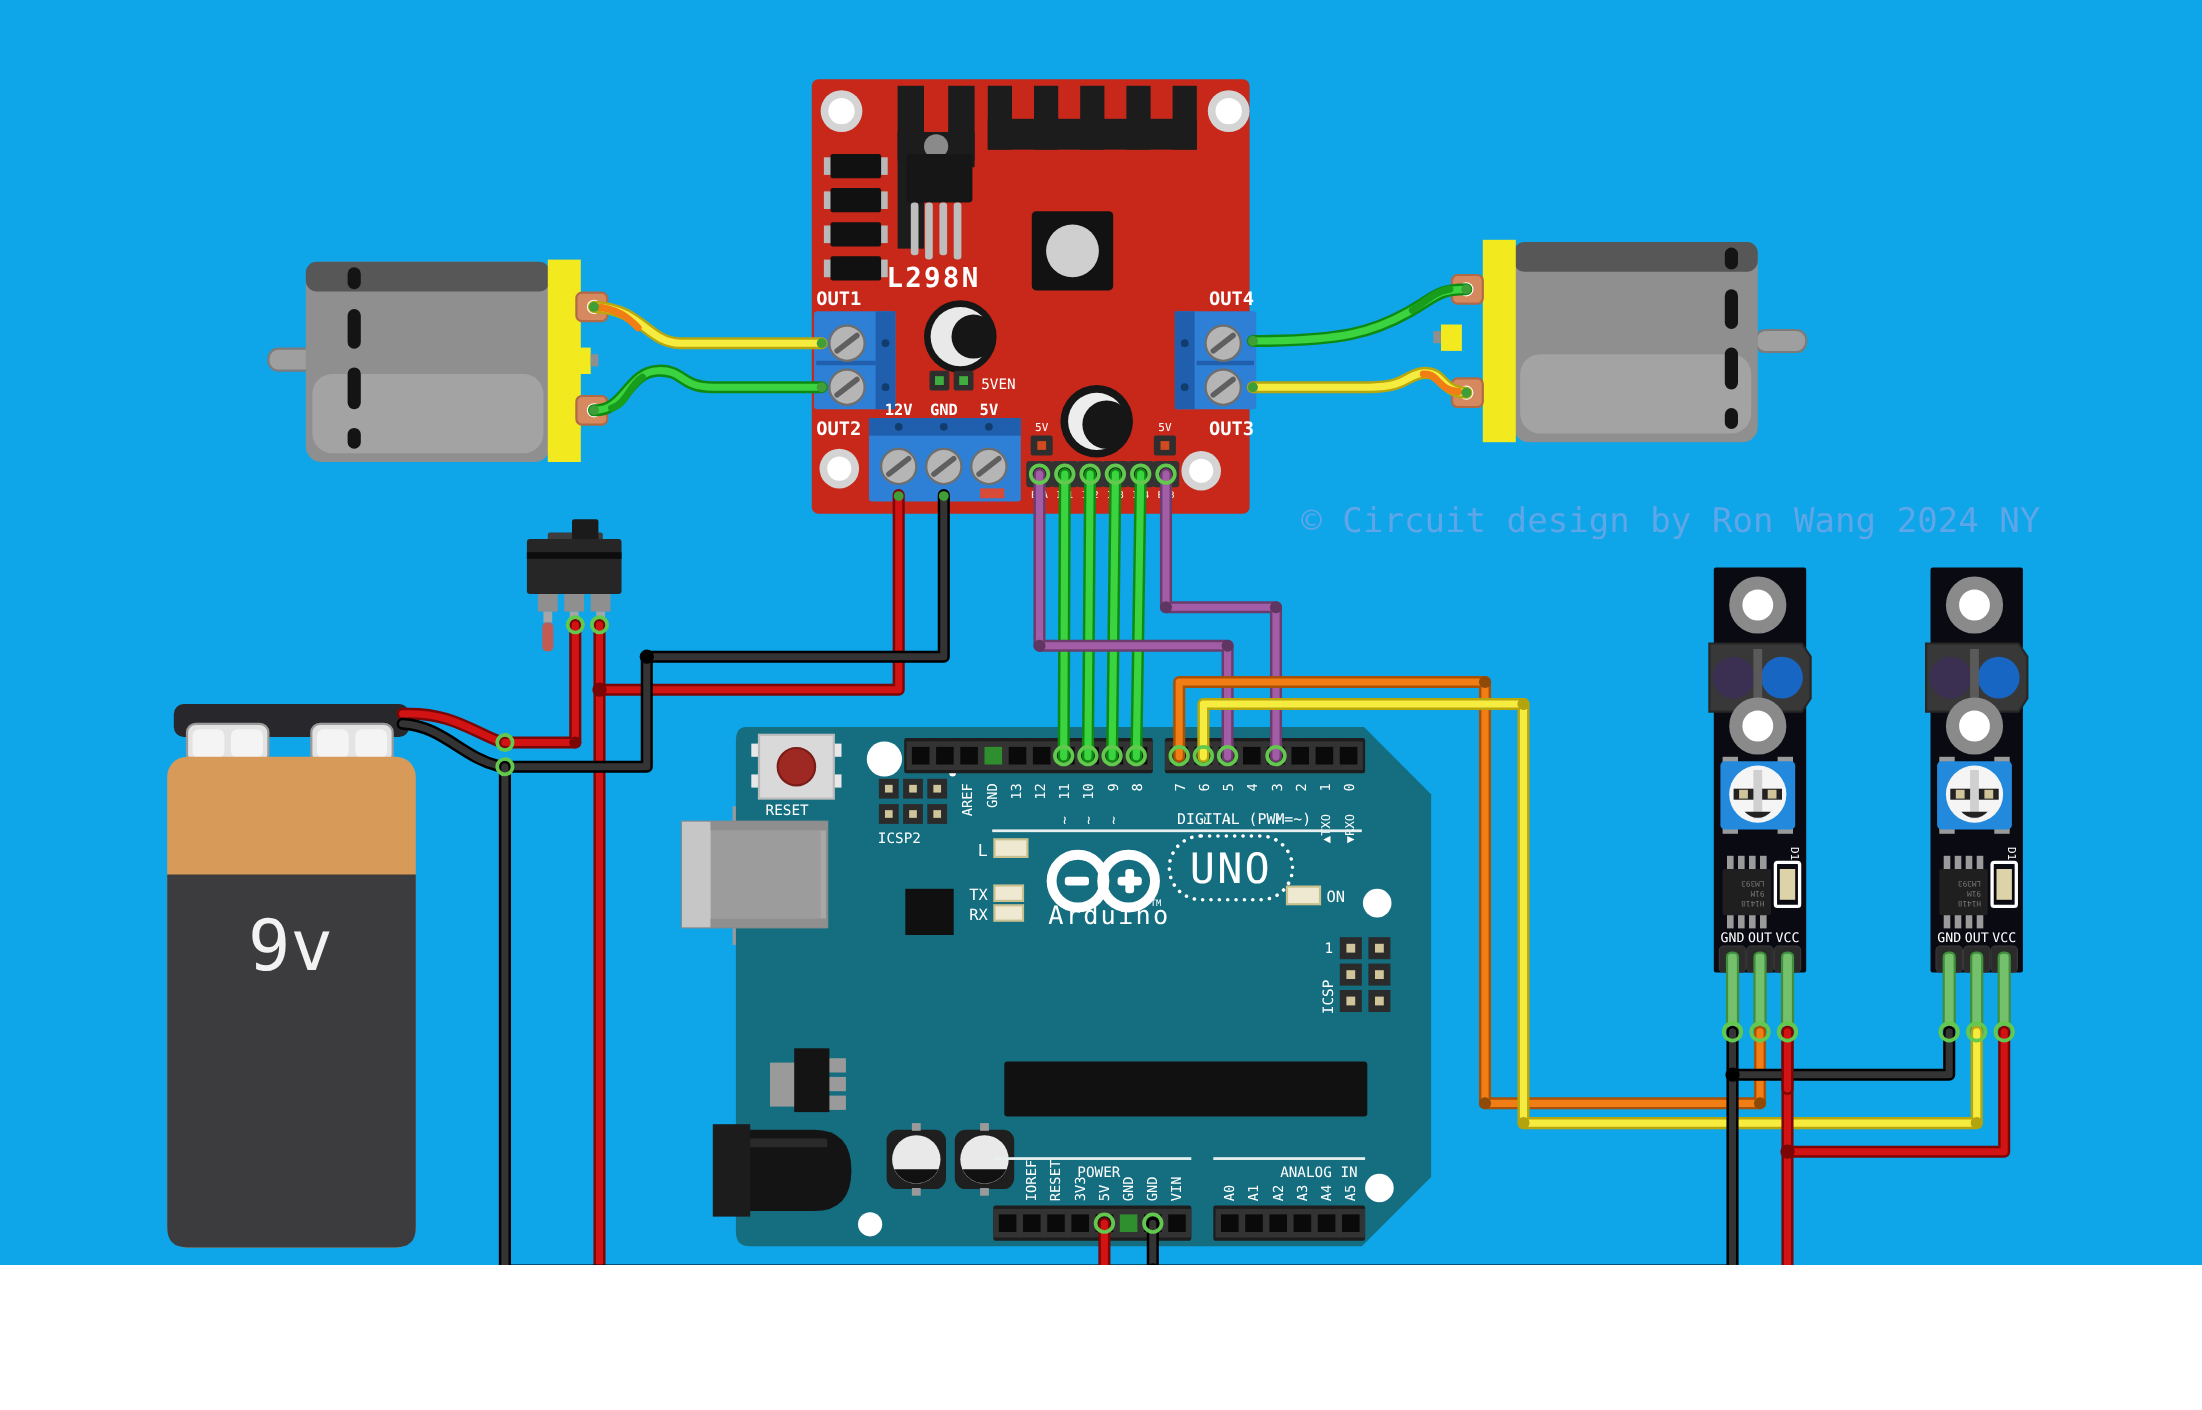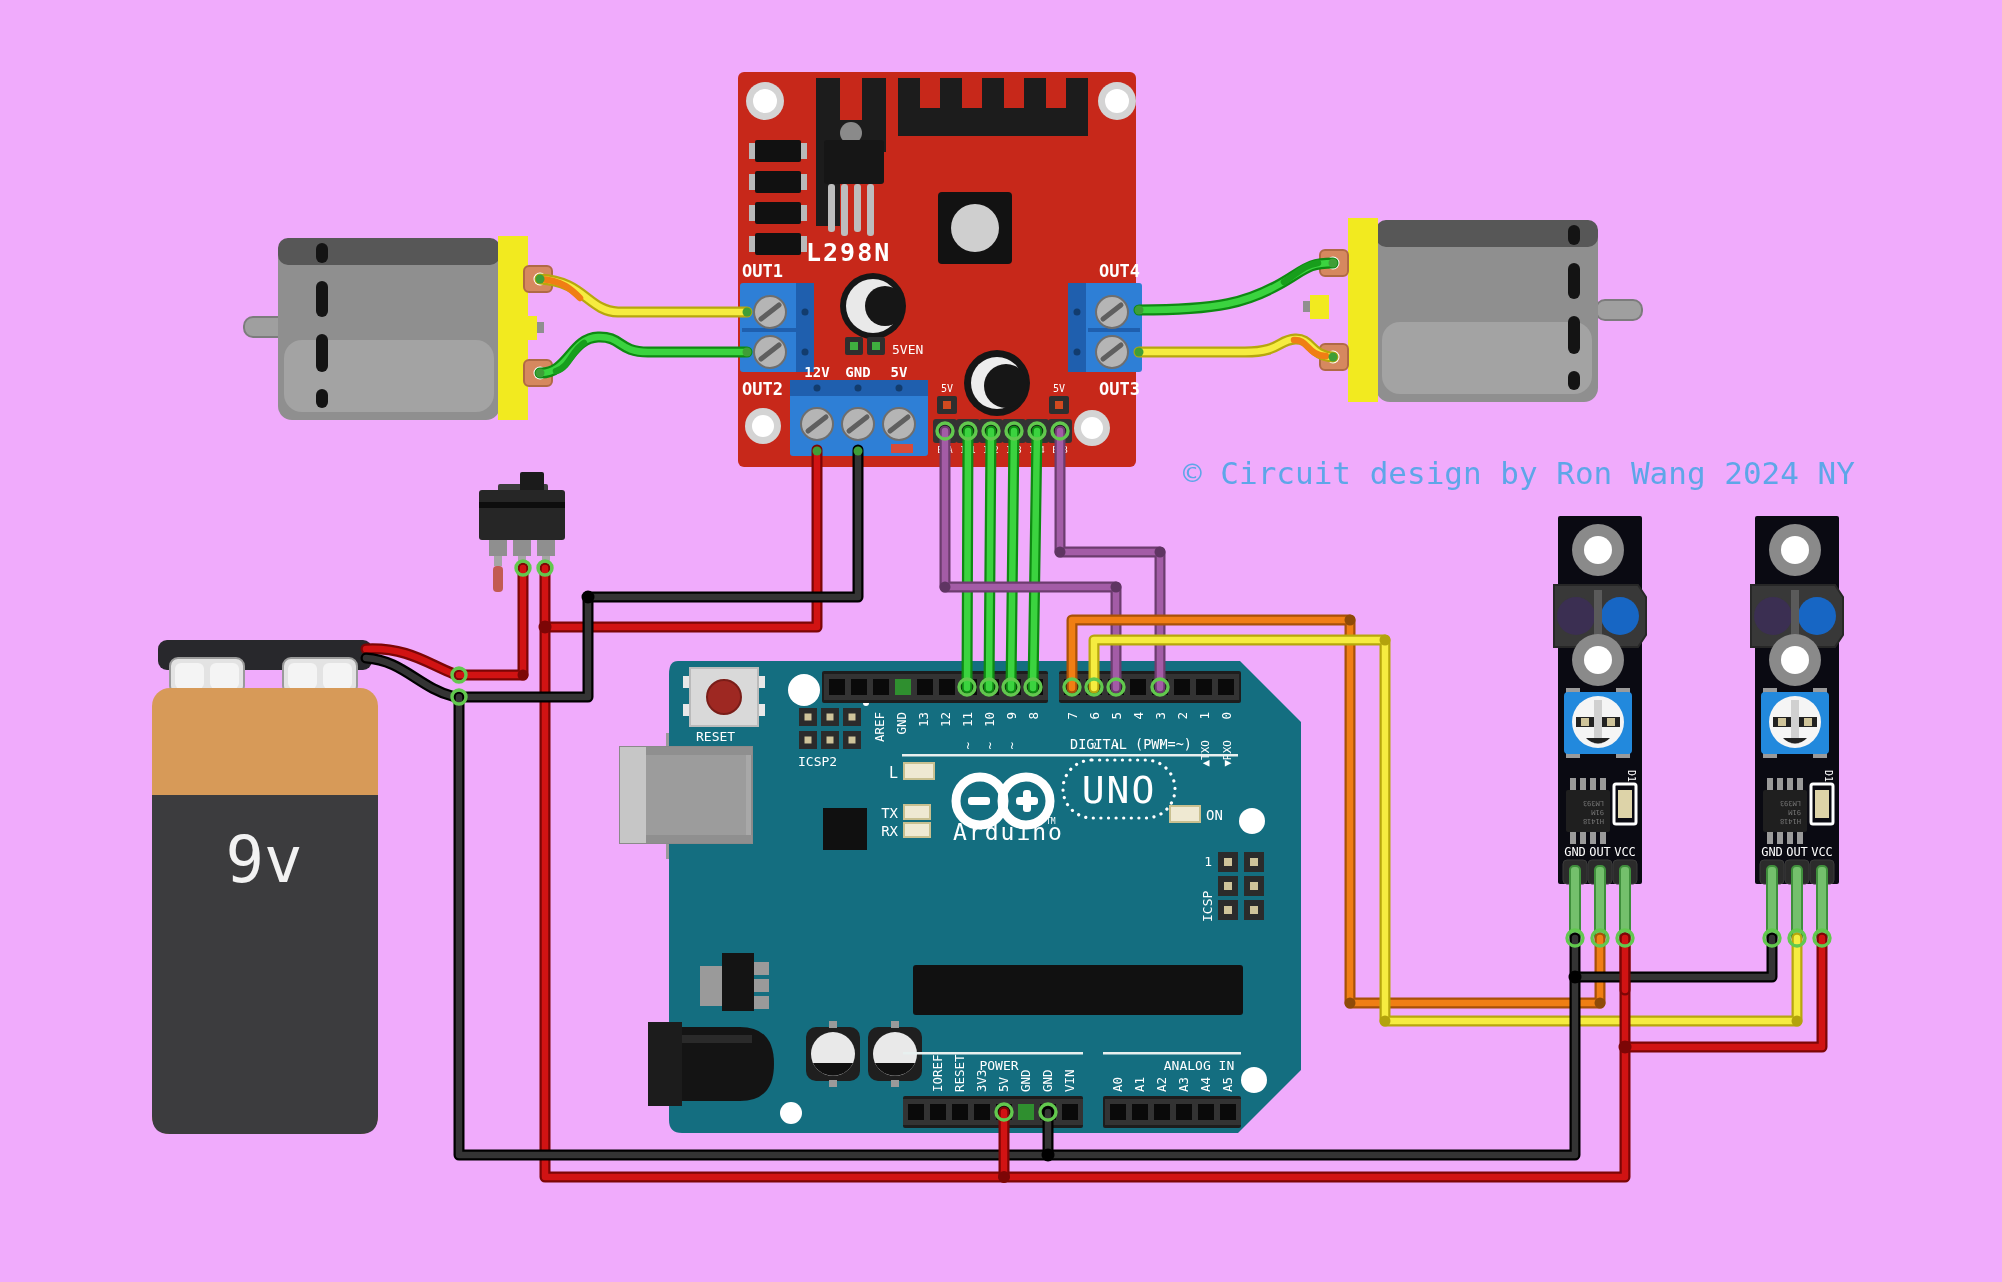--- a/index.html
+++ b/index.html
@@ -1,16 +1,16 @@
 <!DOCTYPE html>
 <html><head>
 <meta charset="utf-8">
 <style>
   html,body{margin:0;padding:0;background:#ffffff;}
-  #stage{position:relative;width:2002px;height:1282px;background:#f0abfc;overflow:hidden;}
+  #stage{position:relative;width:2002px;height:1150px;background:#0ea5e9;overflow:hidden;}
   svg{position:absolute;left:0;top:0;}
   text{font-family:"DejaVu Sans Mono",monospace;}
   .silk{fill:#ffffff;}
   .wire{fill:none;stroke-linecap:round;stroke-linejoin:round;}
   .b{stroke-width:11;}
   .c{stroke-width:6.5;}
   .green.b{stroke:#0e8a12;} .green.c{stroke:#3bd33f;}
   .dkgreen{stroke:#189e1c;stroke-width:6.5;}
   .yellow.b{stroke:#b7a70d;} .yellow.c{stroke:#f6ec40;}
   .orange.b{stroke:#a85107;} .orange.c{stroke:#f07e14;}

